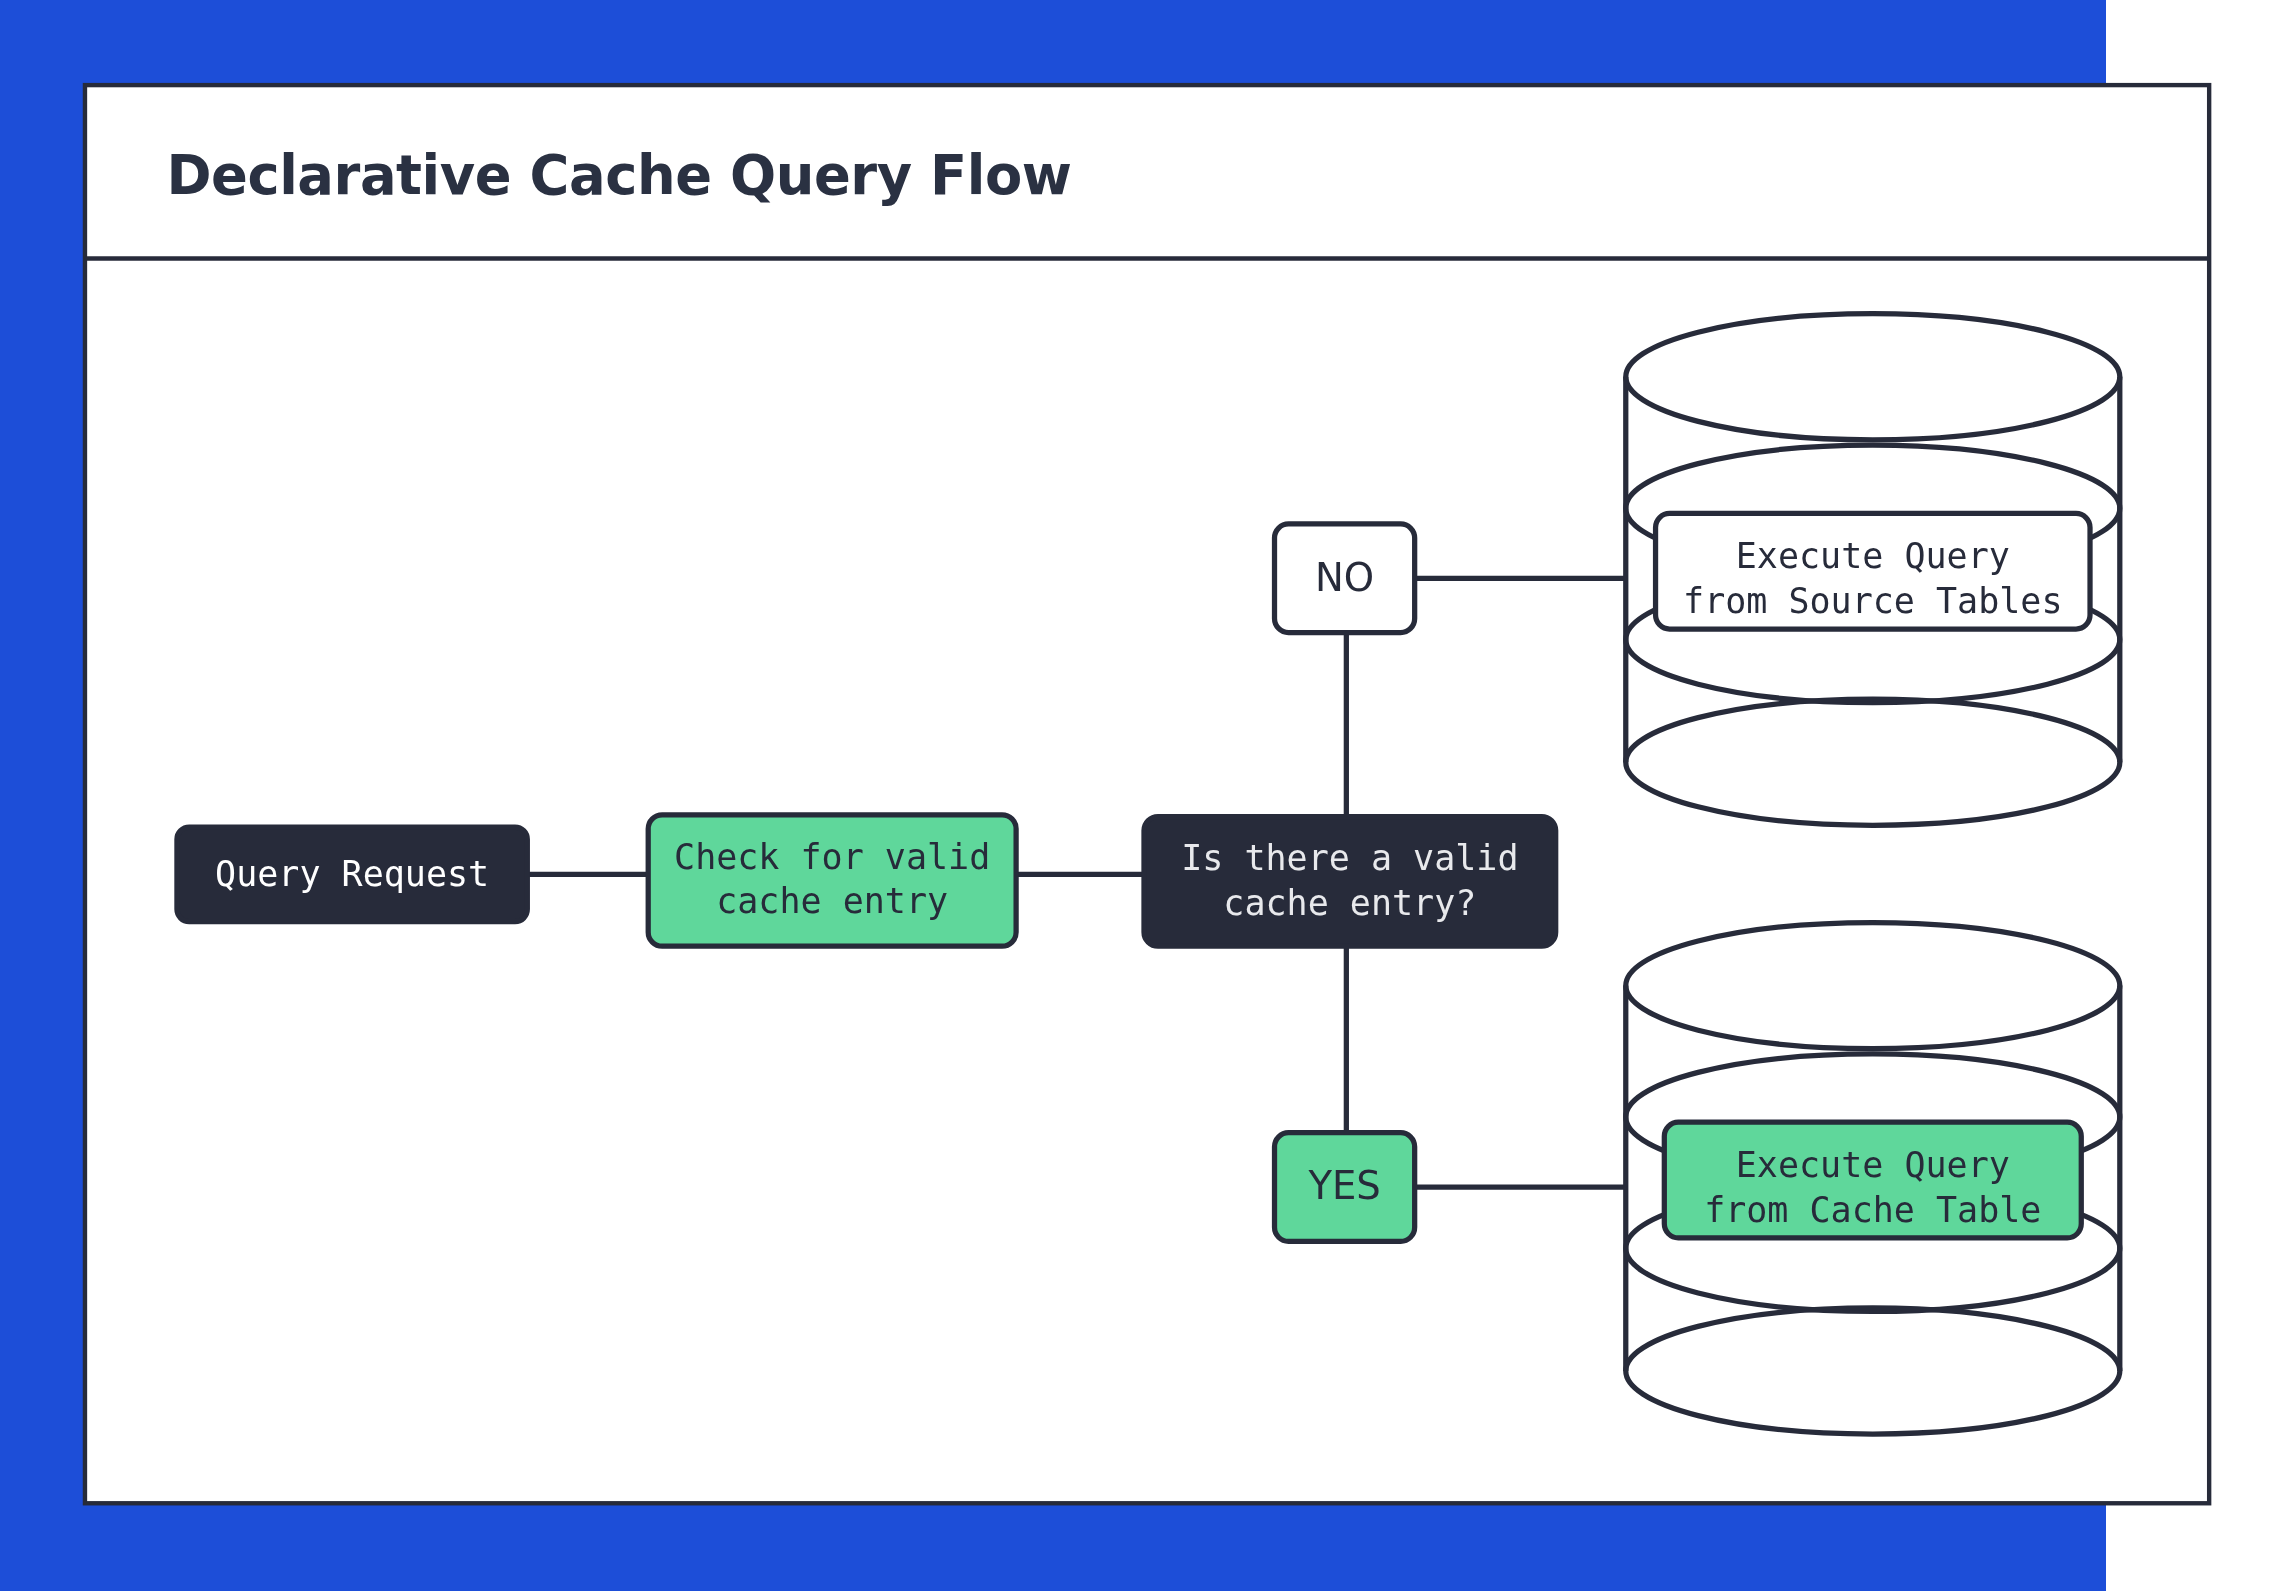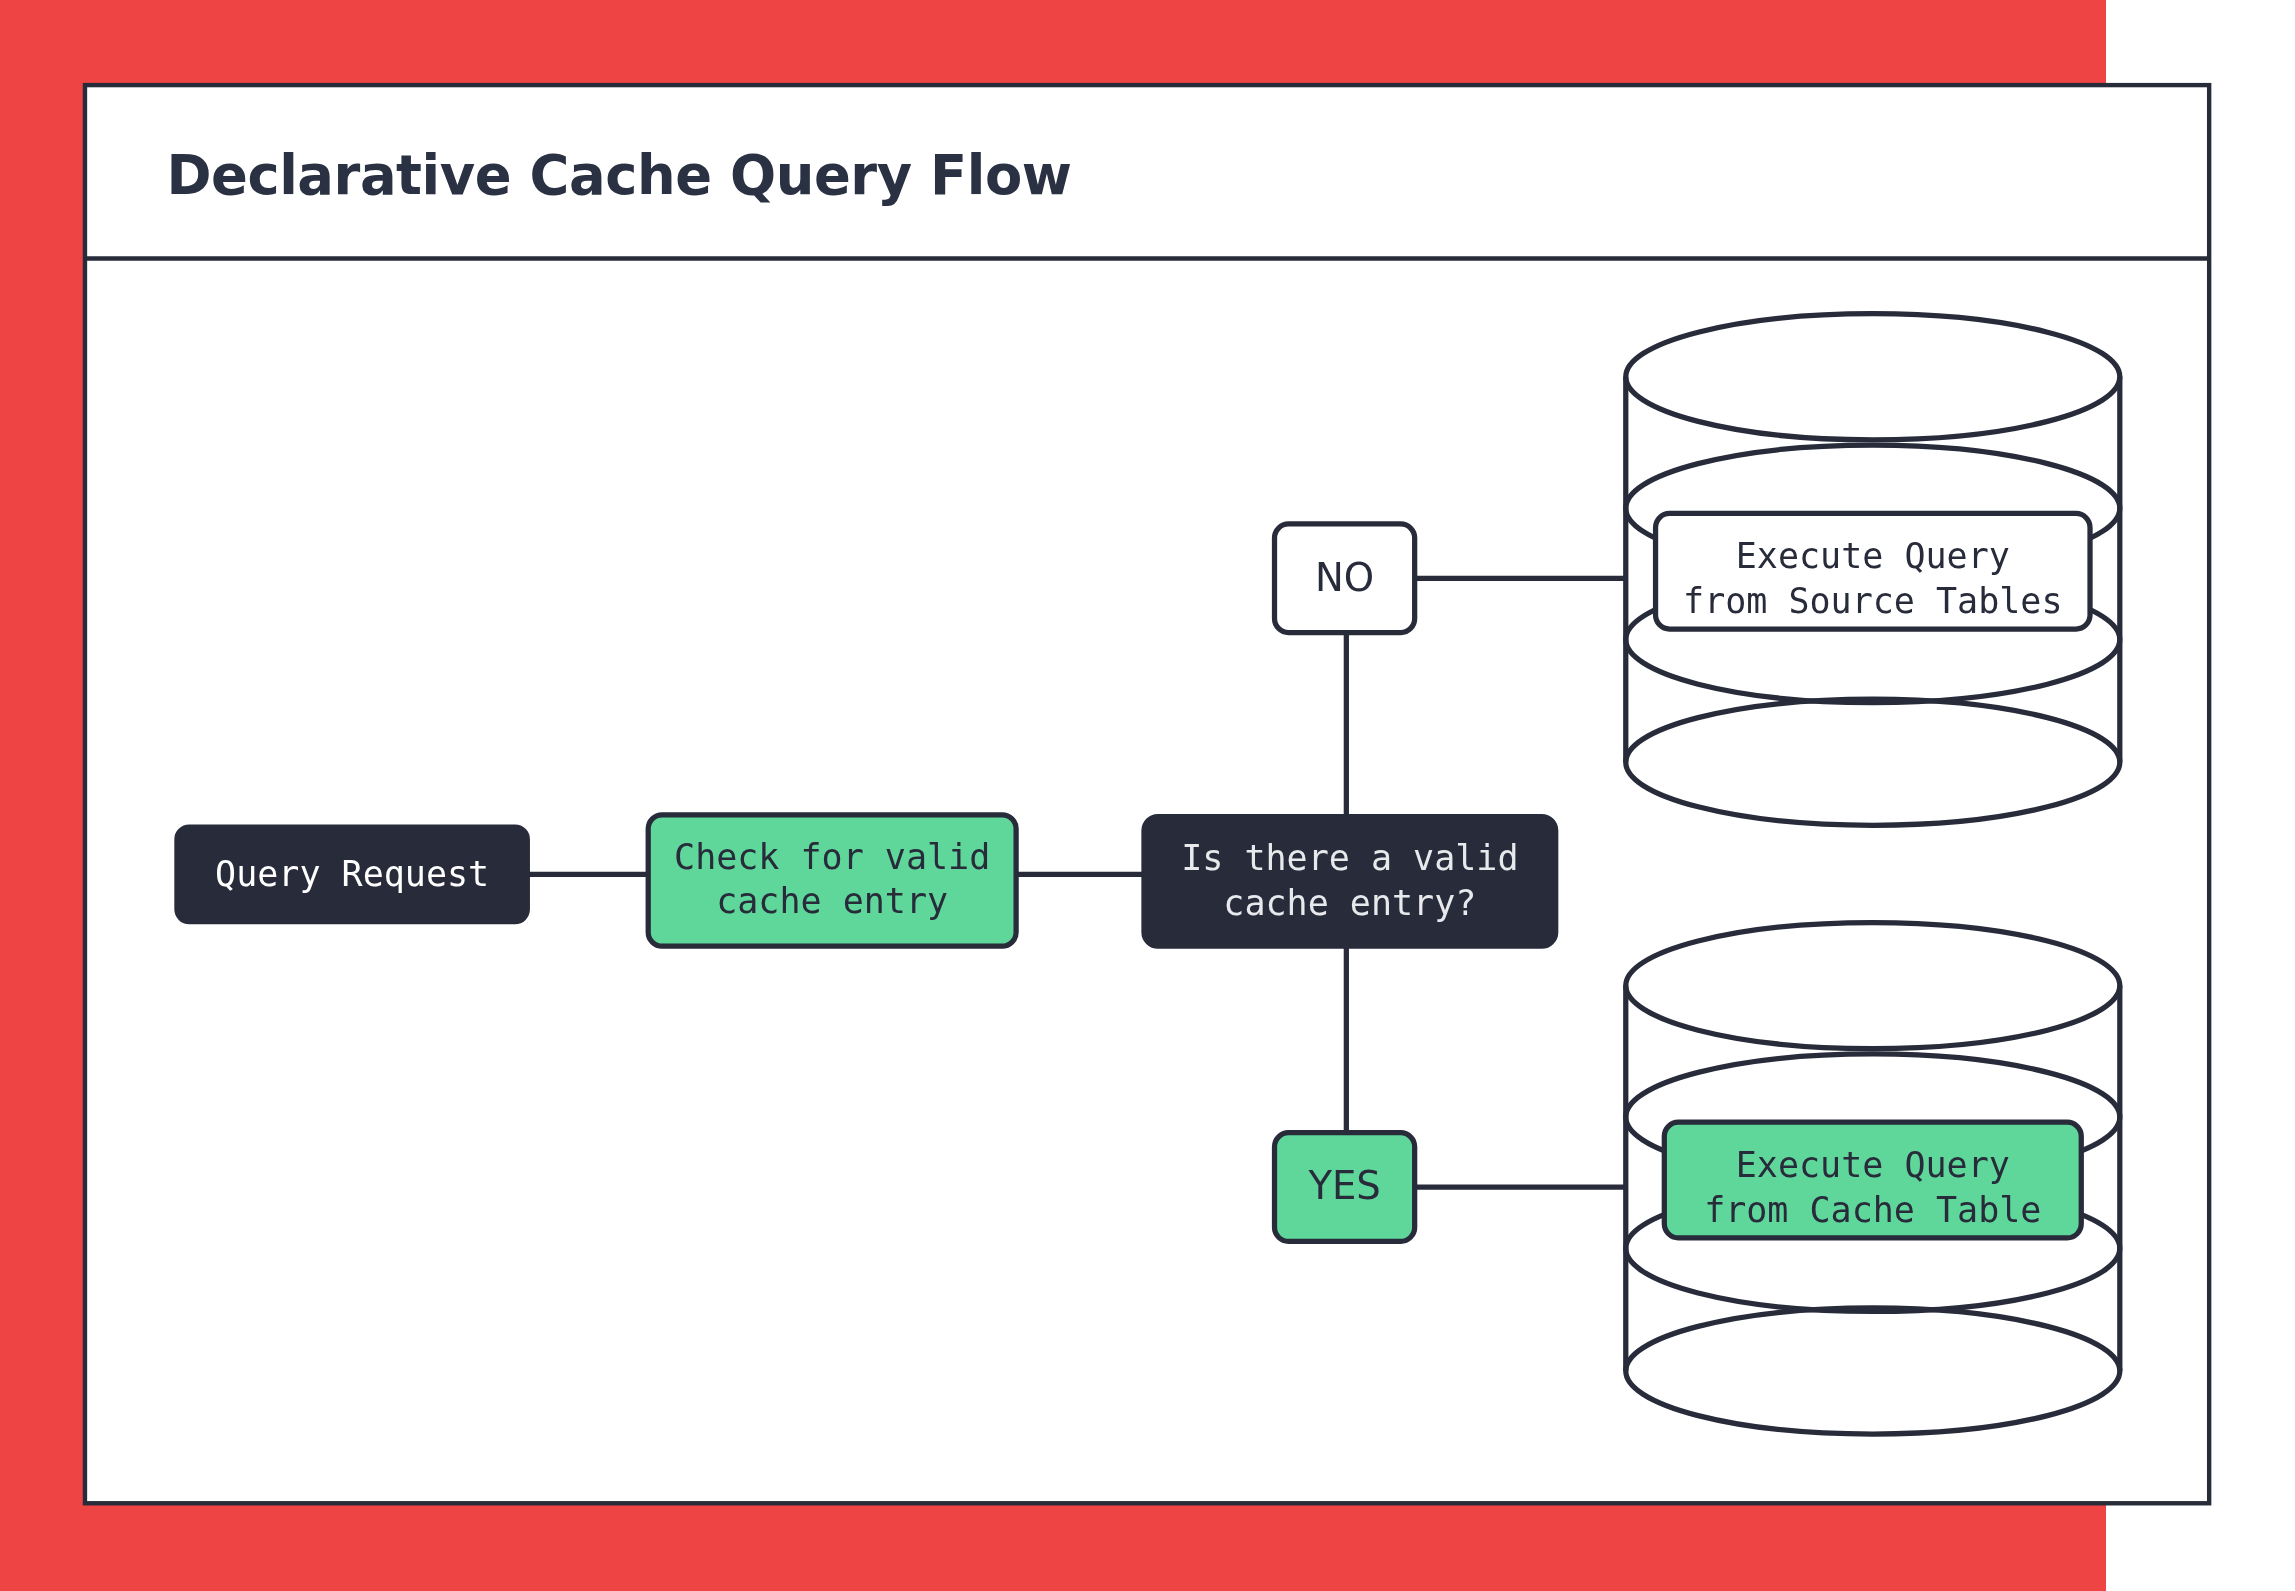--- a/index.html
+++ b/index.html
@@ -10,21 +10,21 @@
   body {
     width: 2295px;
     height: 1591px;
     font-family: "Liberation Sans", sans-serif;
     overflow: hidden;
   }
   #stage {
     position: relative;
     width: 2106px;
     height: 1591px;
-    background: #ef4444;
+    background: #1d4ed8;
     text-align: right;
   }
   #diagram {
     position: absolute;
     left: 0;
     top: 0;
     width: 2295px;
     height: 1591px;
     display: block;
   }

